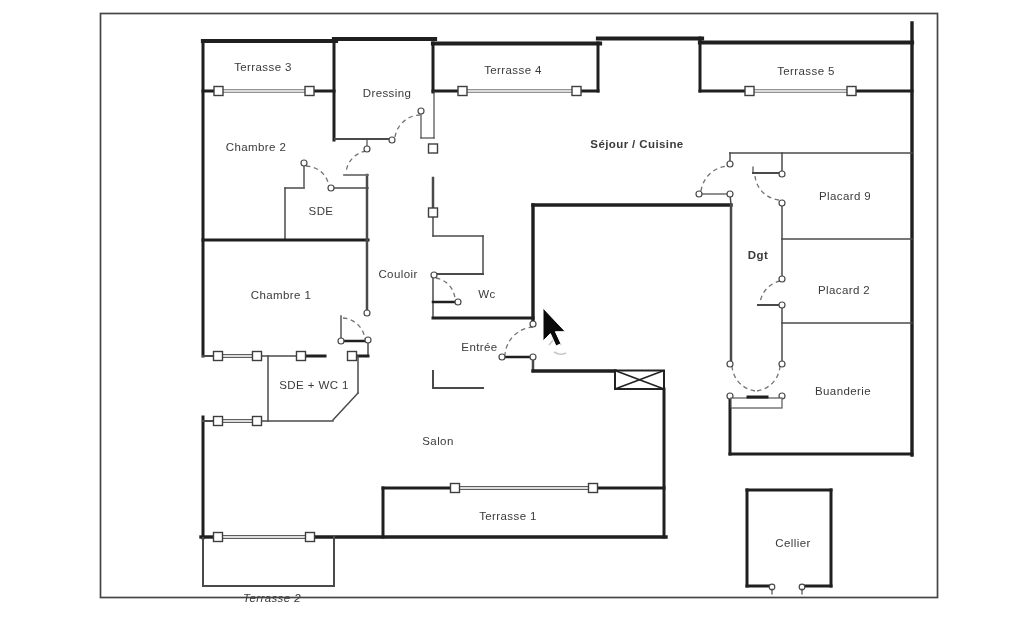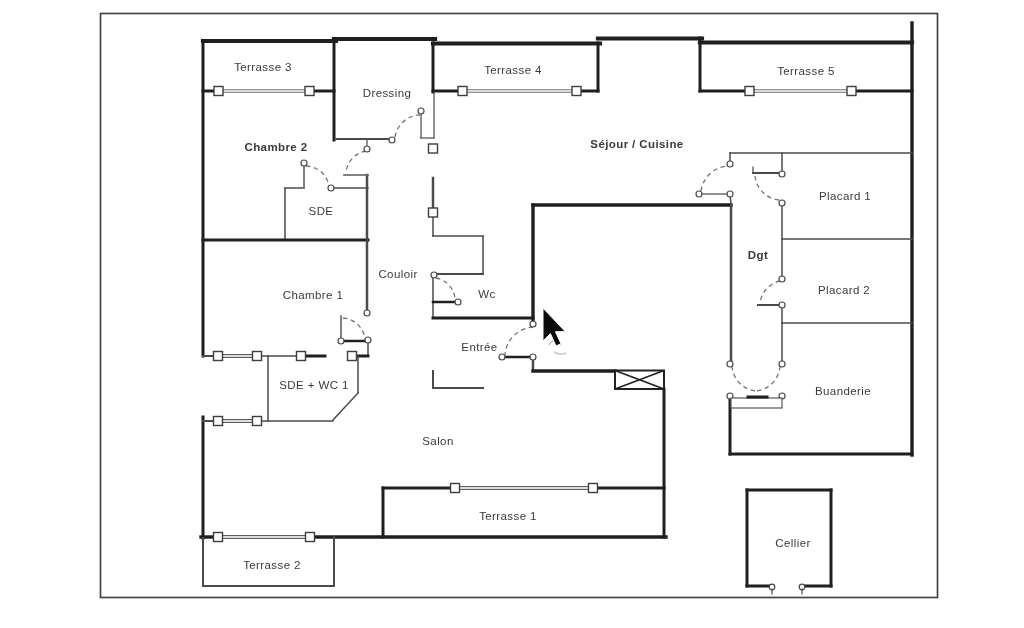--- a/index.html
+++ b/index.html
@@ -256,30 +256,30 @@
       <path class="ghost" d="M549,345 l6,-7 l6,7 M554,352 q6,4 12,1"></path>
       <path d="M543,308 l0,33 l7.4,-7.4 l5.6,12.4 l5,-2.3 l-5.6,-12 l10,0 z" fill="#0a0a0a" stroke="#ffffff" stroke-width="1"></path>
     </g>
   </svg>
 
   <div id="labels-layer">
       <span class="room-label" style="left: 263px; top: 67px;">Terrasse 3</span>
       <span class="room-label" style="left: 387px; top: 93px;">Dressing</span>
       <span class="room-label" style="left: 513px; top: 70px; text-align: center;">Terrasse 4</span>
       <span class="room-label" style="left: 806px; top: 71px;">Terrasse 5</span>
-      <span class="room-label" style="left: 276px; top: 147px; font-weight: bold;">Chambre 2</span>
+      <span class="room-label" style="left: 256px; top: 147px;">Chambre 2</span>
       <span class="room-label" style="left: 637px; top: 144px; font-weight: bold;">Séjour / Cuisine</span>
       <span class="room-label" style="left: 321px; top: 211px;">SDE</span>
-      <span class="room-label" style="left: 845px; top: 196px;">Placard 1</span>
-      <span class="room-label" style="left: 313px; top: 295px;">Chambre 1</span>
+      <span class="room-label" style="left: 845px; top: 196px;">Placard 9</span>
+      <span class="room-label" style="left: 281px; top: 295px;">Chambre 1</span>
       <span class="room-label" style="left: 398px; top: 274px;">Couloir</span>
       <span class="room-label" style="left: 487px; top: 294px;">Wc</span>
       <span class="room-label" style="left: 758px; top: 255px; font-weight: bold;">Dgt</span>
       <span class="room-label" style="left: 844px; top: 290px; text-align: center;">Placard 2</span>
       <span class="room-label" style="left: 470px; top: 347px; padding-left: 19px;">Entrée</span>
       <span class="room-label" style="left: 314px; top: 385px;">SDE + WC 1</span>
       <span class="room-label" style="left: 843px; top: 391px;">Buanderie</span>
       <span class="room-label" style="left: 438px; top: 441px;">Salon</span>
       <span class="room-label" style="left: 508px; top: 516px;">Terrasse 1</span>
-      <span class="room-label" style="left: 272px; top: 565px;">Terrasse 2</span>
+      <span class="room-label" style="left: 272px; top: 598px; font-style: italic;">Terrasse 2</span>
       <span class="room-label" style="left: 793px; top: 543px;">Cellier</span>
     </div>
 </div>
 
 </body></html>

